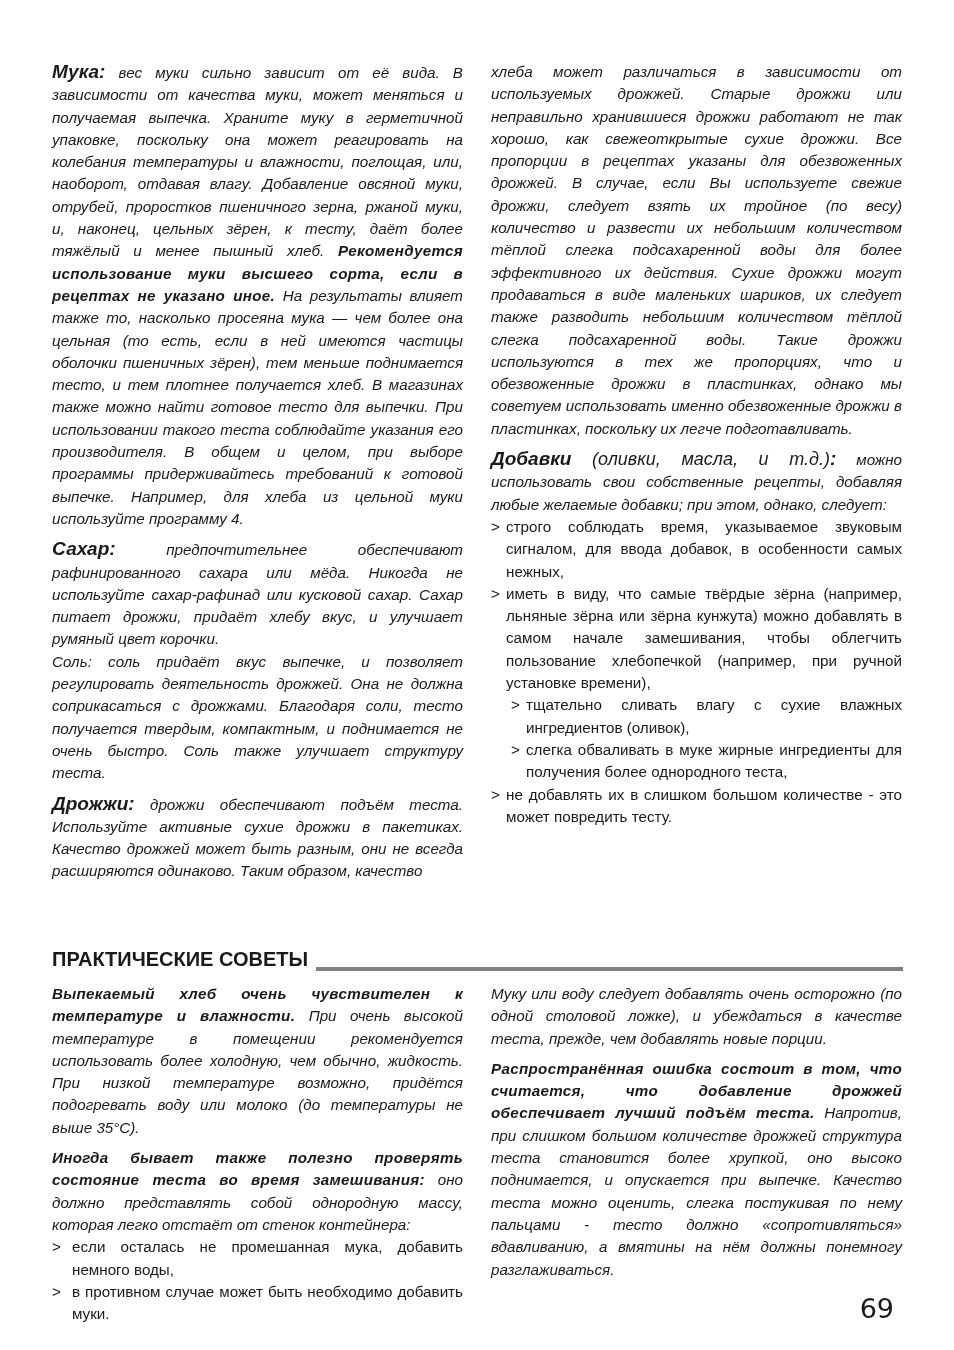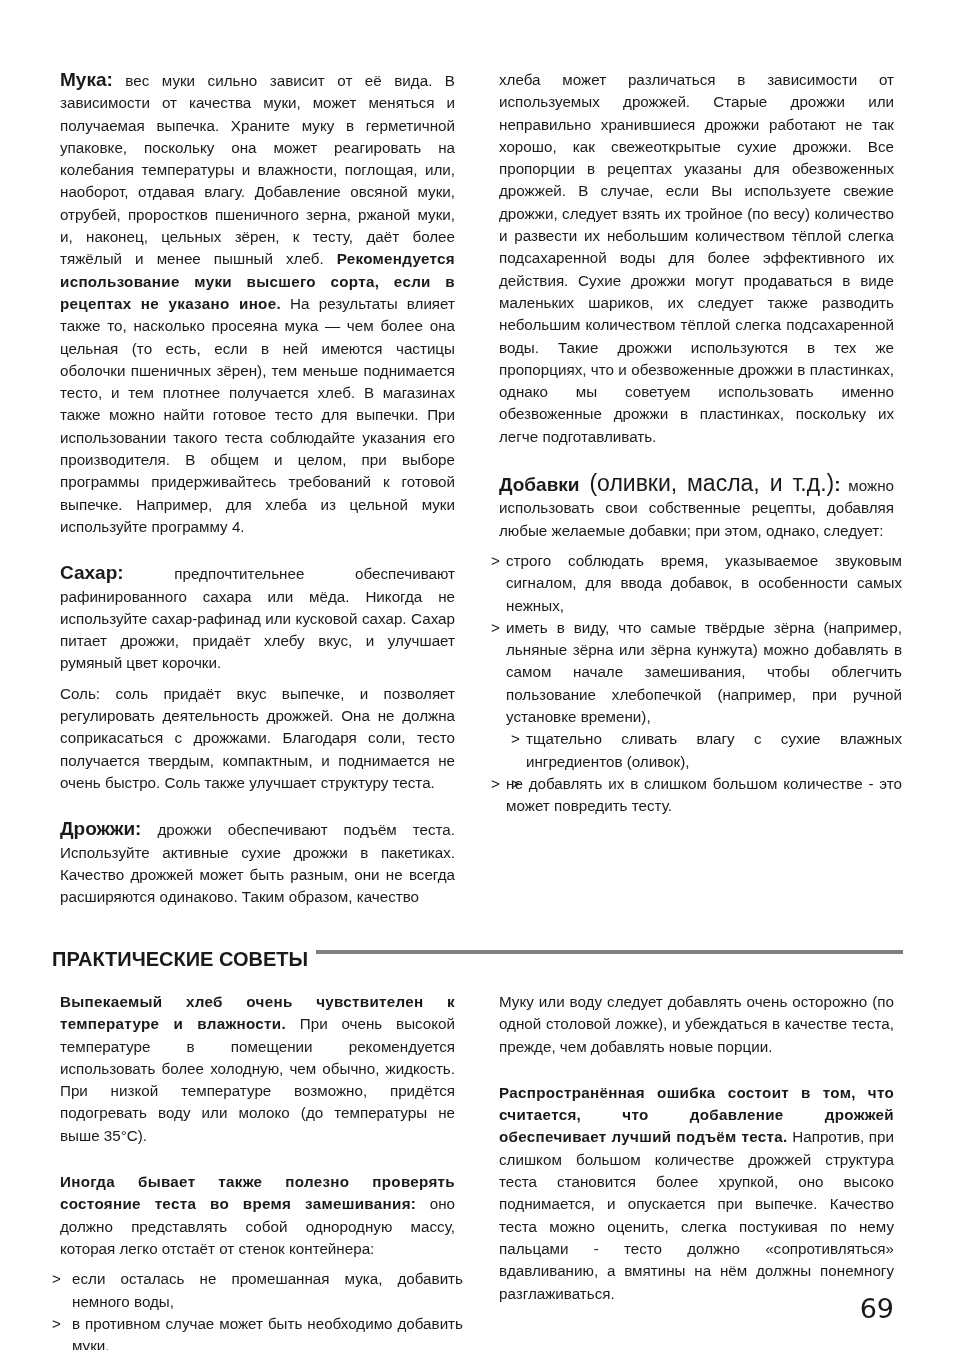--- a/index.html
+++ b/index.html
@@ -1,38 +1,38 @@
 <!DOCTYPE html>
 <html><head>
 <meta charset="utf-8">
 <style>
   html, body { margin: 0; padding: 0; background: #ffffff; }
   body {
     width: 954px; height: 1350px; position: relative; overflow: hidden;
     font-family: "Liberation Sans", sans-serif; color: #1a1a1a;
   }
   .col { position: absolute; width: 411px; font-size: 15.2px; line-height: 22.3px; text-align: justify; }
-  .col p { margin: 8px; }
+  .col p { margin: 0; font-style: italic; }
   #col-left-top { left: 52px; top: 61px; }
   #col-right-top { left: 491px; top: 61px; }
   #col-left-bottom { left: 52px; top: 983px; }
   #col-right-bottom { left: 491px; top: 983px; }
   .lead { font-weight: bold; font-size: 19px; }
-  .lead-normal { font-size: 23px; }
+  .lead-normal { font-size: 18px; }
   .b { font-weight: bold; letter-spacing: 0.3px; }
   .gap { height: 8px; }
   .li { position: relative; padding-left: 15px; }
   .li .mark { position: absolute; left: 0; top: 0; }
   .li.l2 { padding-left: 35px; }
   .li.l2 .mark { left: 20px; }
   .li.lb { padding-left: 20px; }
   .li.lb .mark { left: 0; }
   #section-heading {
     position: absolute; left: 52px; top: 948px; width: 851px;
-    display: flex; align-items: flex-start;
+    display: flex; align-items: flex-end;
   }
   #section-heading .title { font-weight: bold; font-size: 20px; letter-spacing: 0px; white-space: nowrap; }
   #section-heading .rule { flex: 1; height: 4px; background: #808080; margin-left: 8px; margin-top: 2px; }
   #page-number { position: absolute; right: 60px; top: 1293px; font-size: 27px; font-family: "DejaVu Sans", sans-serif; }
 </style>
 </head>
 <body>
 
 <div class="col" id="col-left-top">
   <p>
@@ -62,20 +62,21 @@
   <div class="li">
     <span class="mark">&gt;</span>
     <span>иметь в виду, что самые твёрдые зёрна (например, льняные зёрна или зёрна кунжута) можно добавлять в самом начале замешивания, чтобы облегчить пользование хлебопечкой (например, при ручной установке времени),</span>
   </div>
   <div class="li l2">
     <span class="mark">&gt;</span>
     <span>тщательно сливать влагу с сухие влажных ингредиентов (оливок),</span>
   </div>
   <div class="li l2">
     <span class="mark">&gt;</span>
+    <span>слегка обваливать в муке жирные ингредиенты для получения более однородного теста,</span>
   </div>
   <div class="li">
     <span class="mark">&gt;</span>
     <span>не добавлять их в слишком большом количестве - это может повредить тесту.</span>
   </div>
 </div>
 
 <div id="section-heading">
   <span class="title">ПРАКТИЧЕСКИЕ СОВЕТЫ</span>
   <span class="rule" style="background: rgb(128, 128, 128);"></span>

